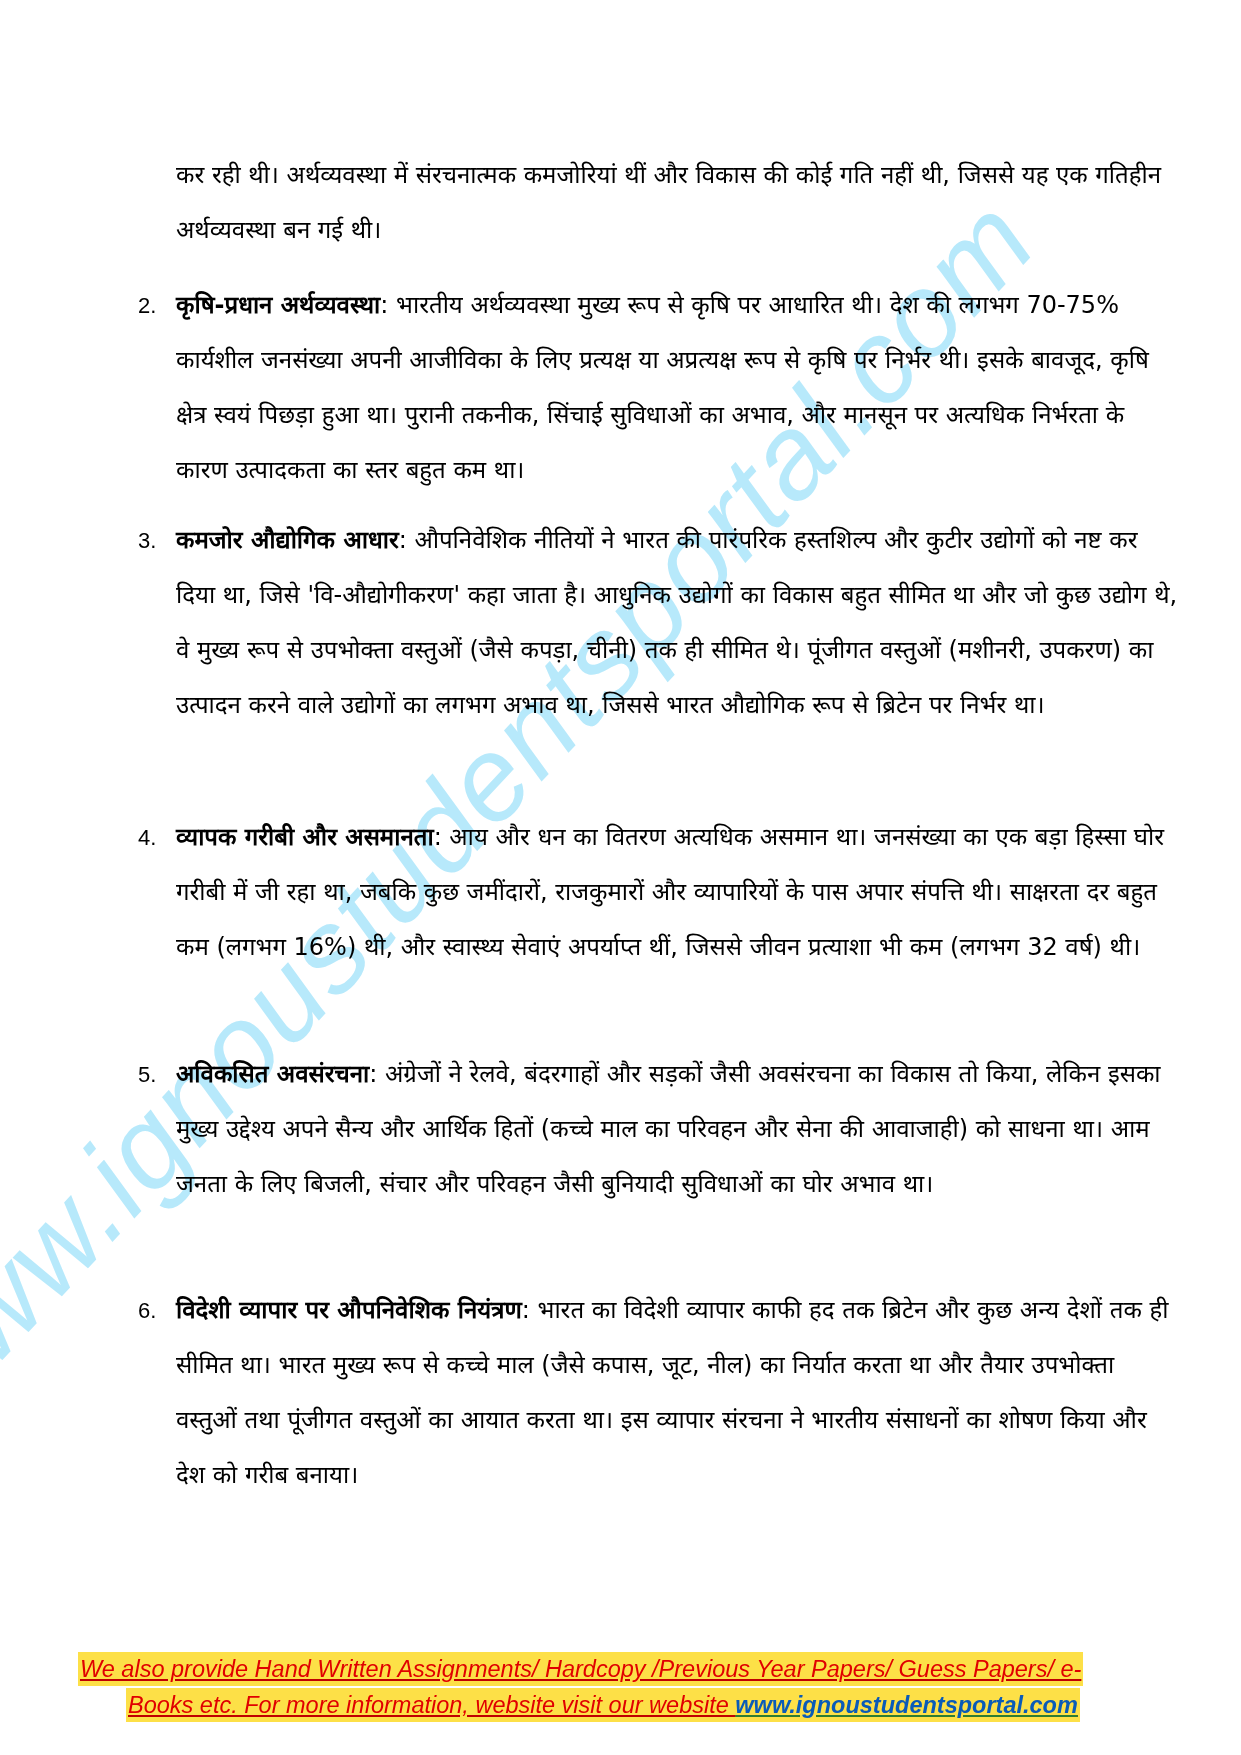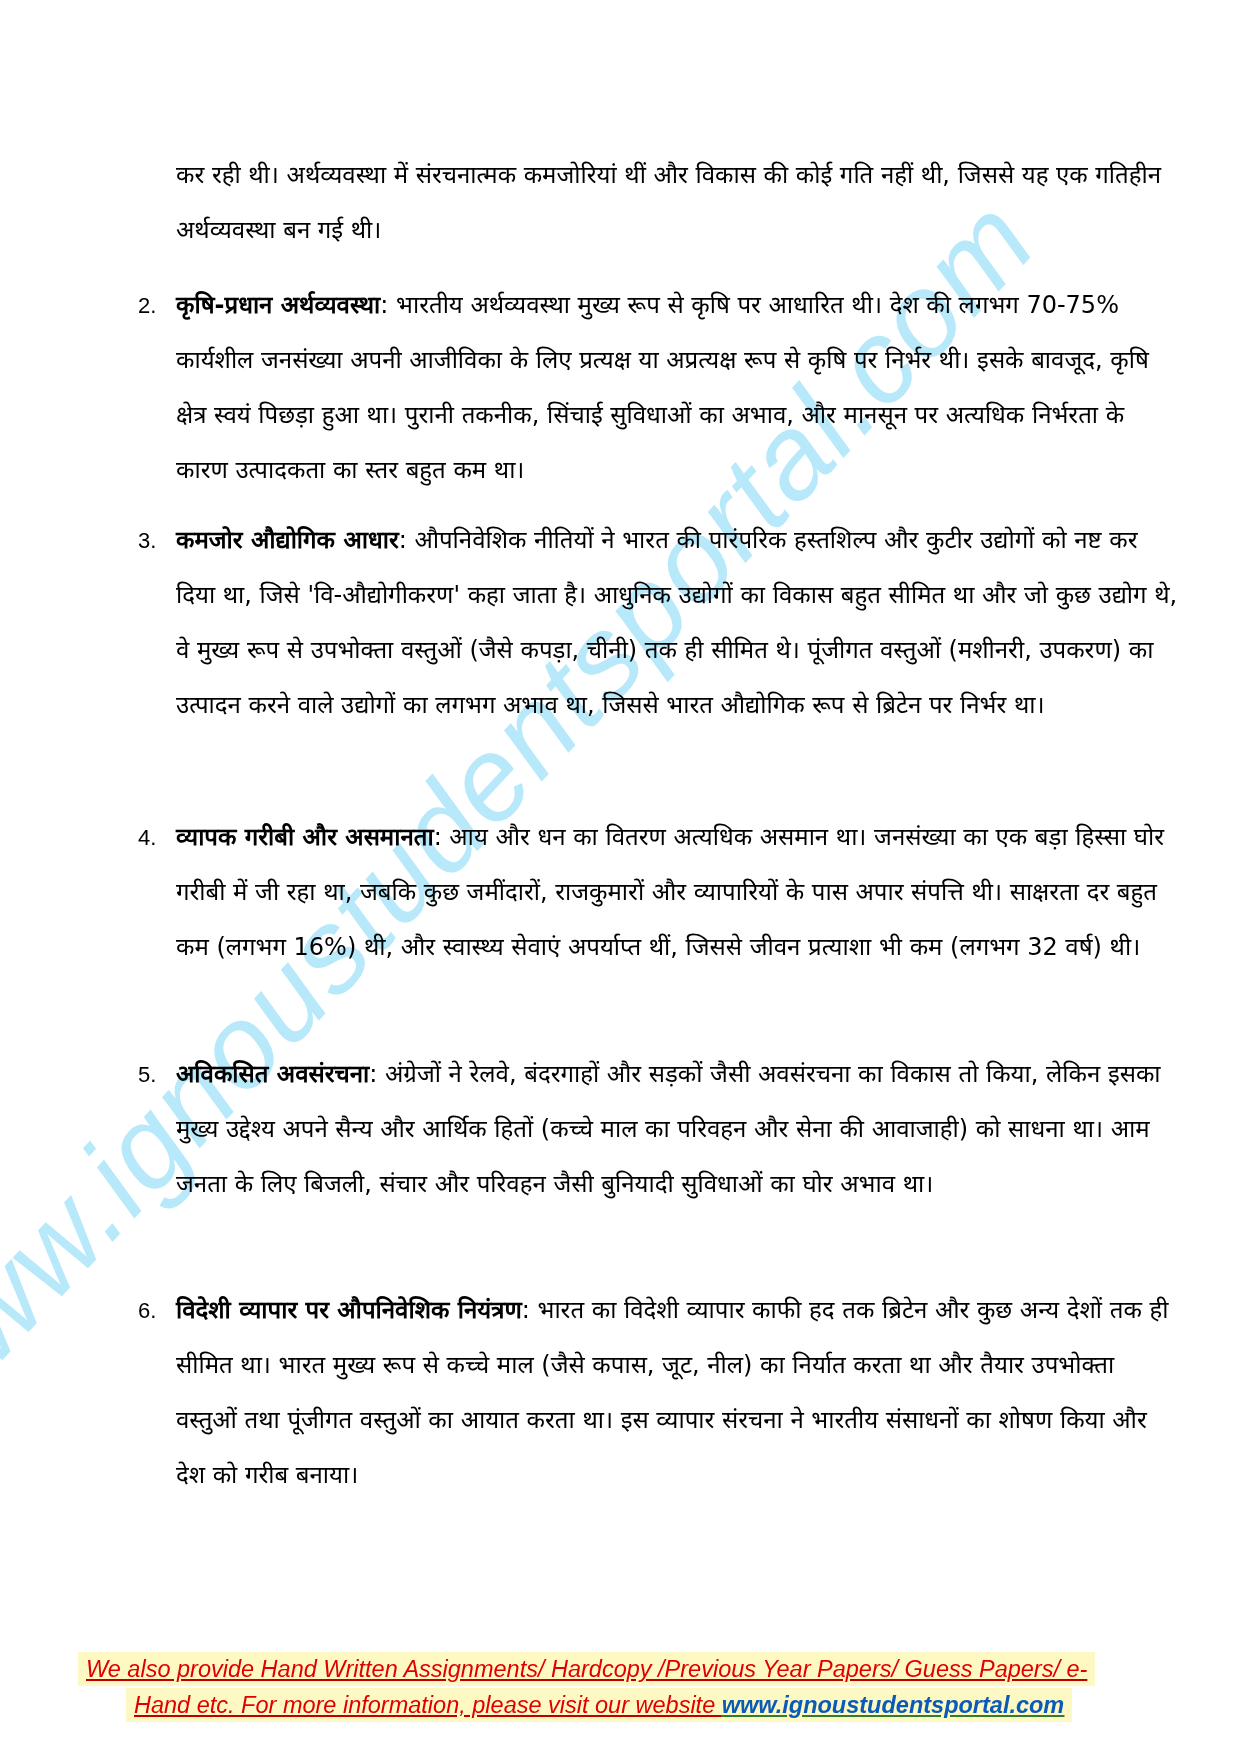--- a/index.html
+++ b/index.html
@@ -24,22 +24,22 @@
   .item .body { margin-left: 38px; }
   .item .title { font-weight: bold; }
   .heading {
     position: absolute; left: 72px; top: 1530px; font-size: 25px; font-weight: bold; line-height: 55px;
   }
   .footer {
     position: absolute; left: 52px; top: 1652px; width: 1140px;
     font-family: "Liberation Sans", sans-serif; font-style: italic; font-size: 23.5px; line-height: 34px;
   }
   .footer .line1, .footer .line2 {
-    display: inline-block; background: #fef9c3; color: #e00000; text-decoration: underline;
-    text-decoration-color: #c00000; white-space: nowrap; padding: 0 8px;
+    display: inline-block; background: #fde047; color: #e00000; text-decoration: underline;
+    text-decoration-color: #c00000; white-space: nowrap; padding: 0 2px;
   }
   .footer .line2 { margin-left: 48px; margin-top: 2px; }
   .footer .site { color: #0a5bb8; font-weight: bold; text-decoration: underline; text-decoration-color: #2e7d32; }
 </style>
 </head>
 <body>
 
 <div class="watermark">www.ignoustudentsportal.com</div>
 
 <div class="page">
@@ -67,16 +67,16 @@
   </div>
 
   <div class="item" style="top:1283px;">
     <span class="num">6.</span>
     <div class="body"><span class="title">विदेशी व्यापार पर औपनिवेशिक नियंत्रण</span><span>: भारत का विदेशी व्यापार काफी हद तक ब्रिटेन और कुछ अन्य देशों तक ही सीमित था। भारत मुख्य रूप से कच्चे माल (जैसे कपास, जूट, नील) का निर्यात करता था और तैयार उपभोक्ता वस्तुओं तथा पूंजीगत वस्तुओं का आयात करता था। इस व्यापार संरचना ने भारतीय संसाधनों का शोषण किया और देश को गरीब बनाया।</span></div>
   </div>
 
 
   <div class="footer">
     <span class="line1">We also provide Hand Written Assignments/ Hardcopy /Previous Year Papers/ Guess Papers/ e-</span><br>
-    <span class="line2"><span>Hand etc. For more information, please visit our website </span><span class="site">www.ignoustudentsportal.com</span></span>
+    <span class="line2"><span>Books etc. For more information, website visit our website </span><span class="site">www.ignoustudentsportal.com</span></span>
   </div>
 
 </div>
 
 </body></html>

